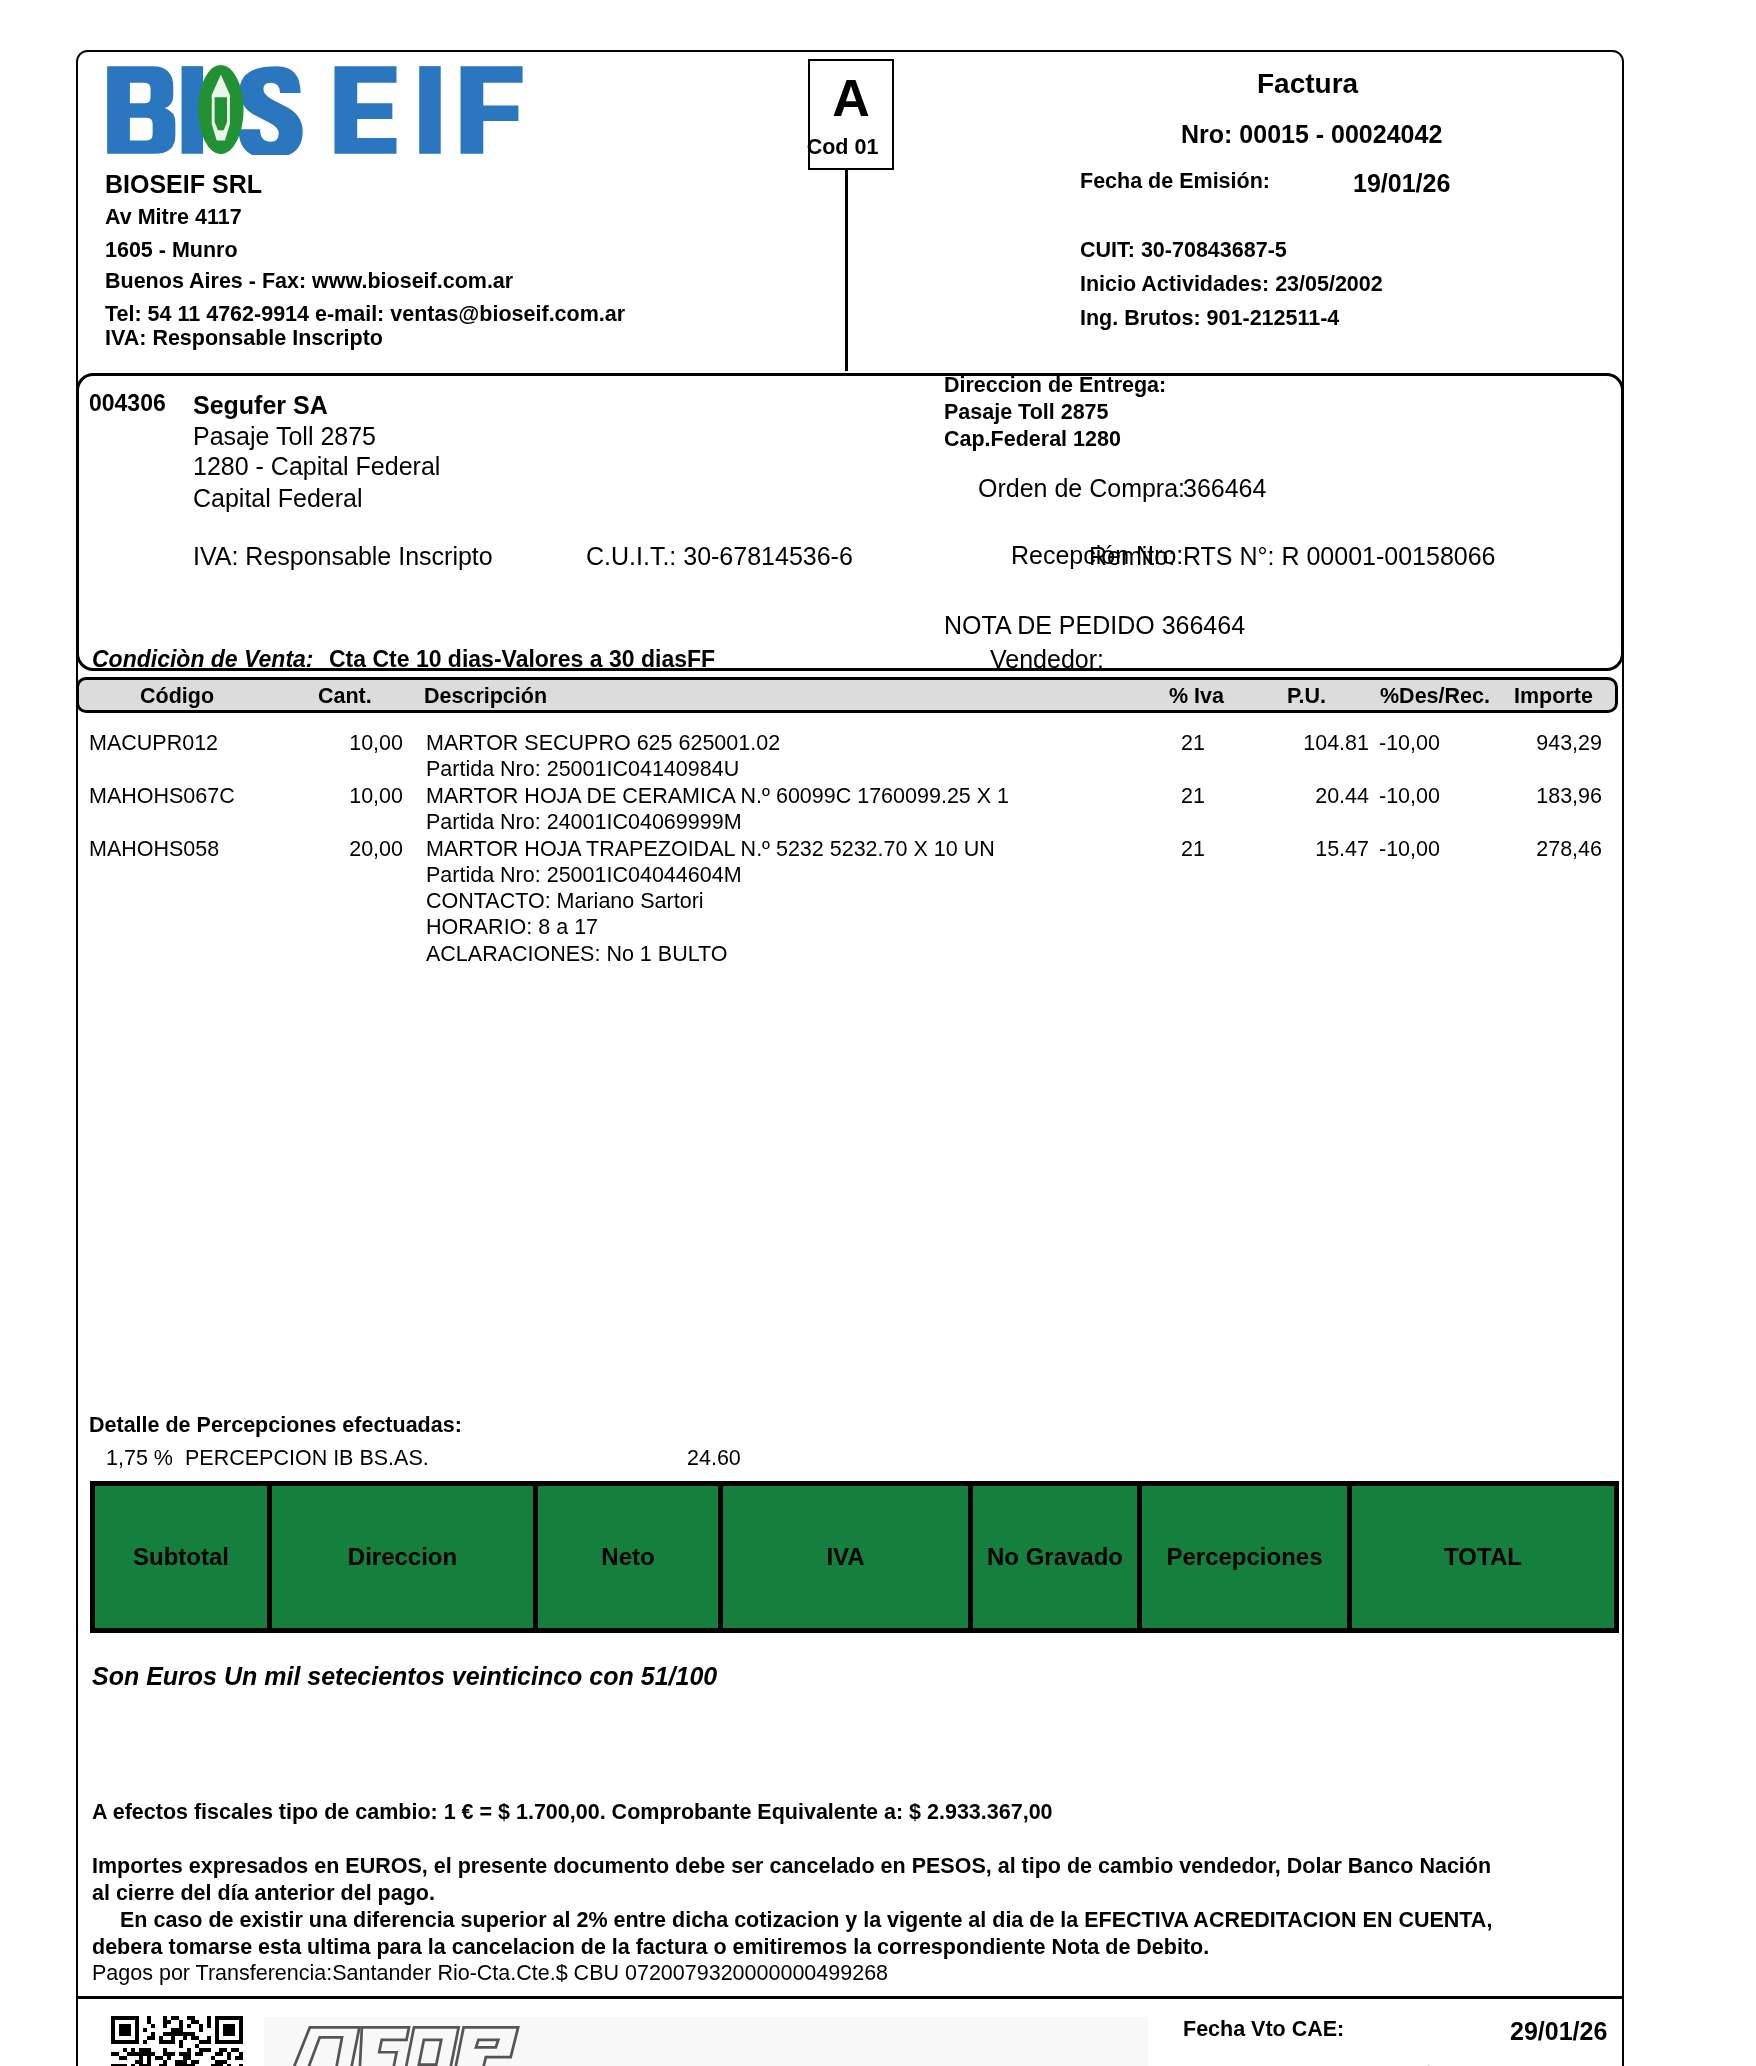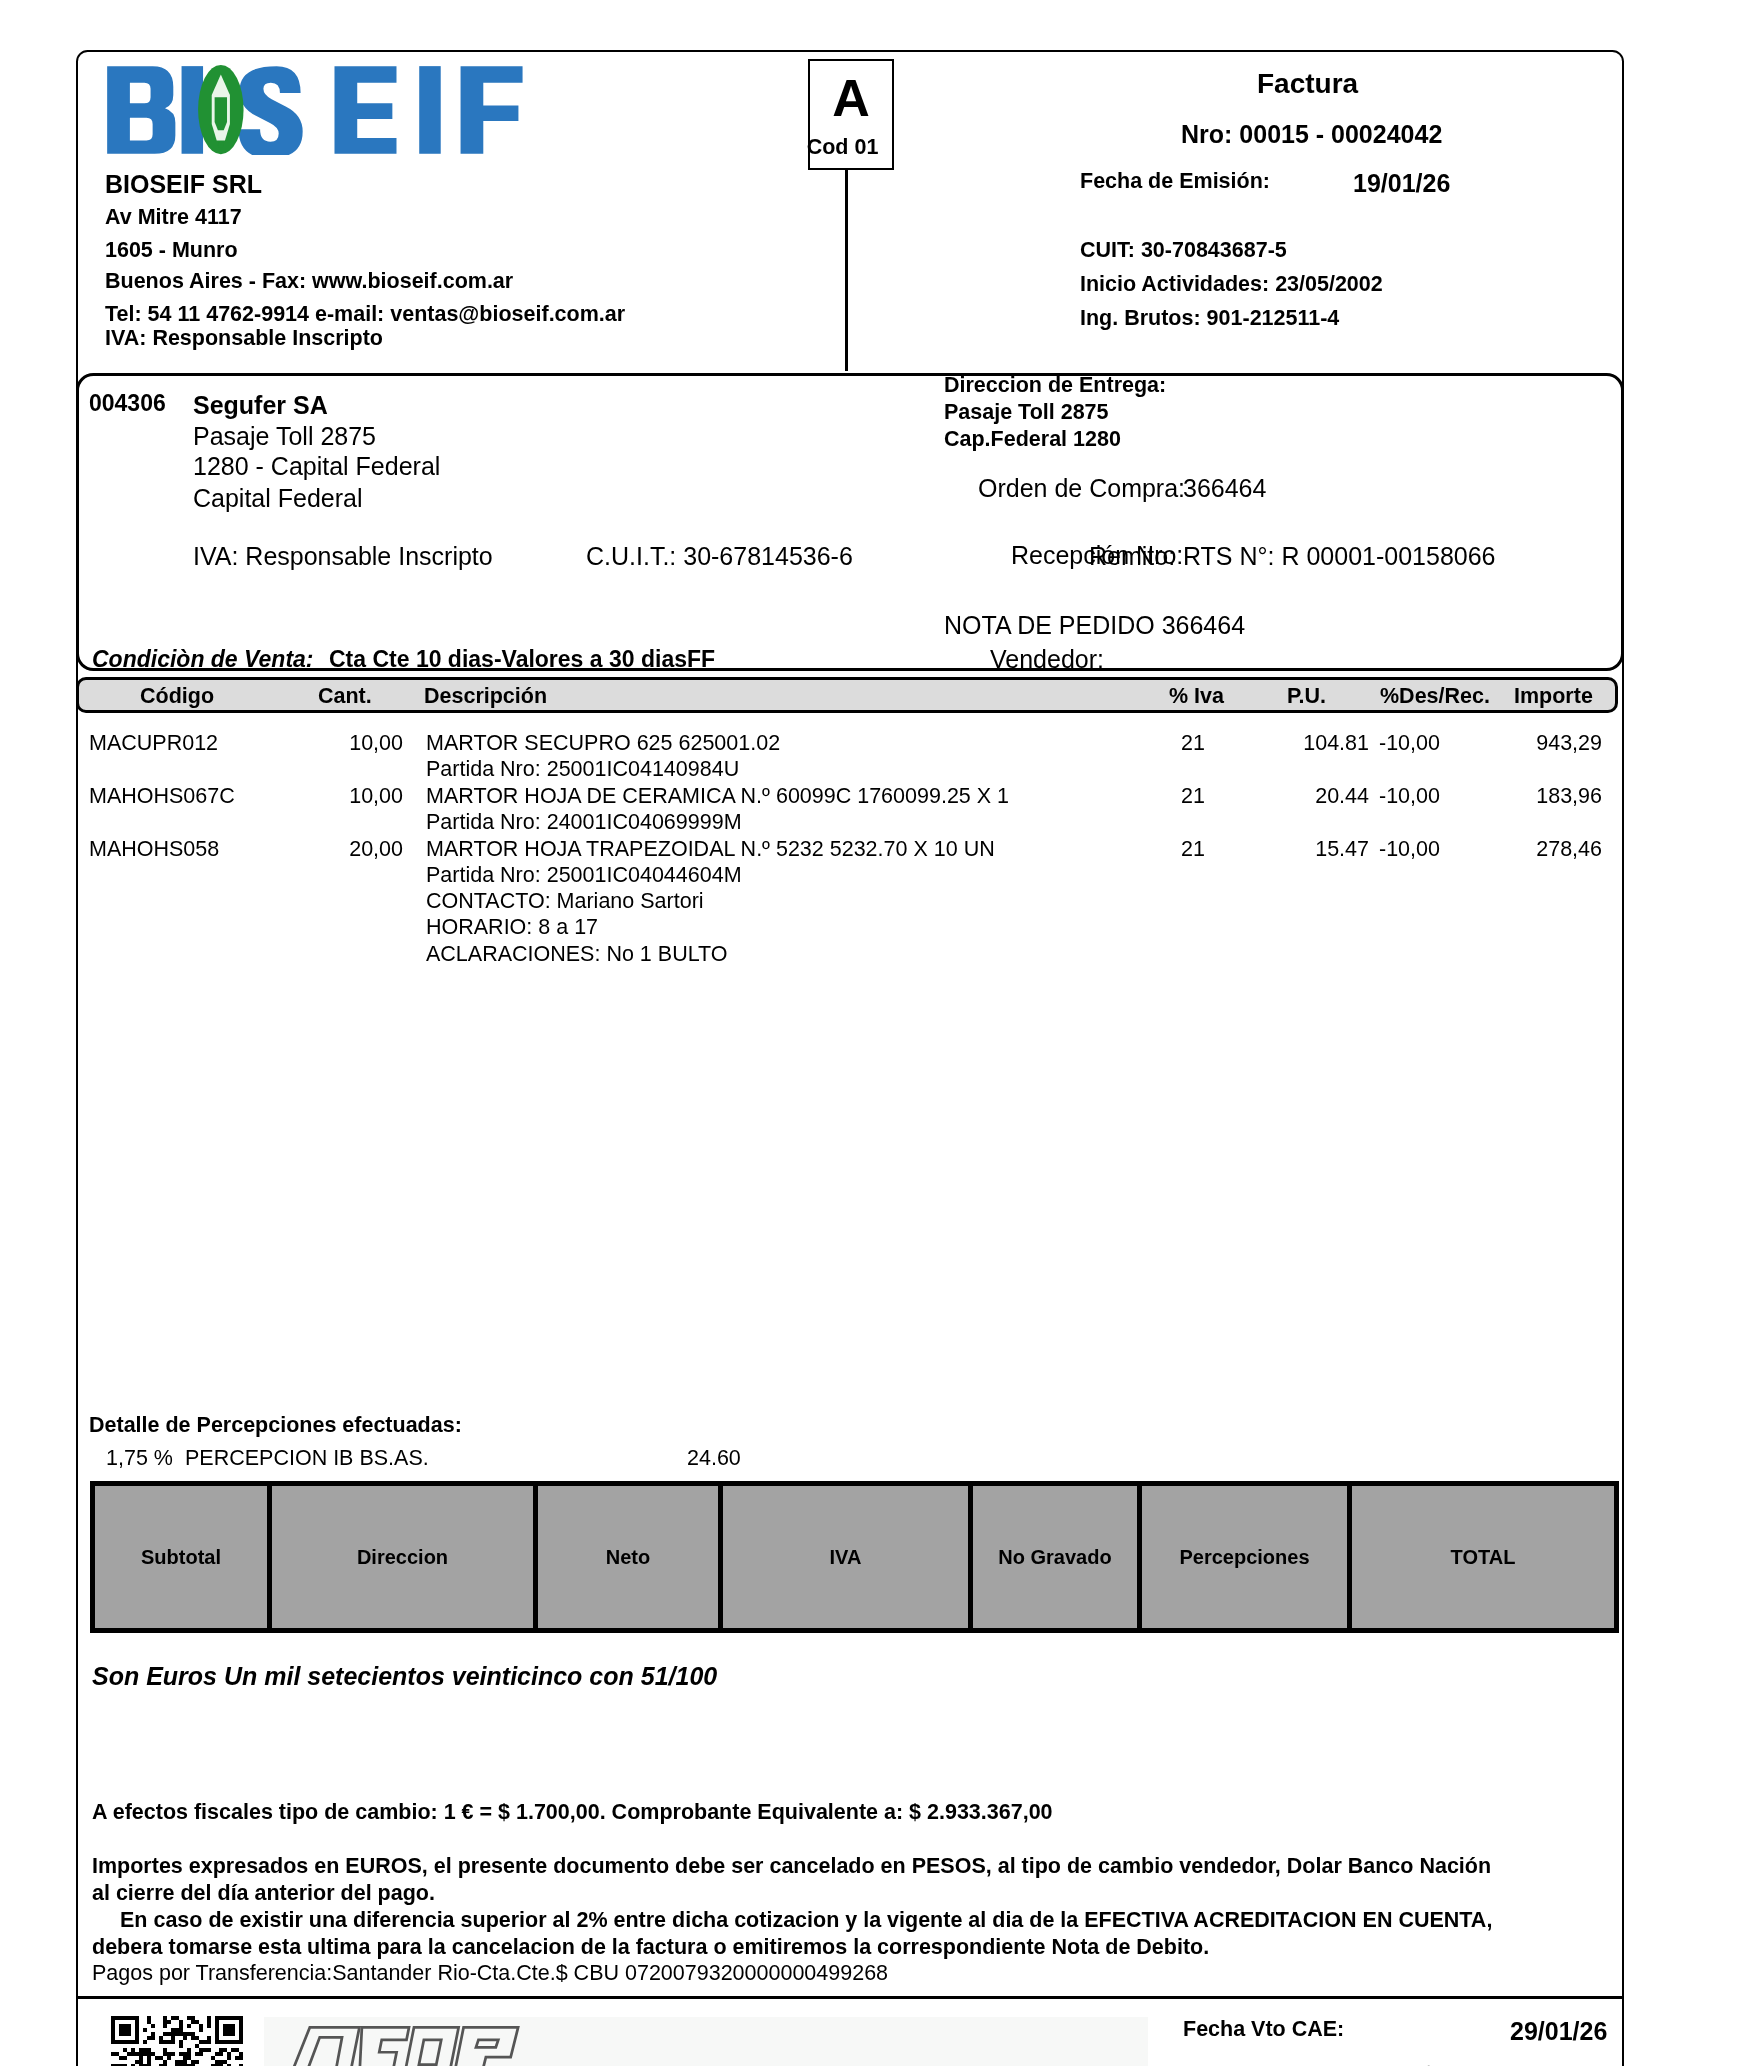--- a/index.html
+++ b/index.html
@@ -18,21 +18,21 @@
   .client-box { position:absolute; left:76px; top:373px; width:1548px; height:298px;
                 border:3.3px solid #000; border-radius:17.4px; box-sizing:border-box; }
   .vdiv { position:absolute; left:845px; top:169px; width:2.9px; height:202px; background:#000; }
   .cbox { position:absolute; left:808px; top:59px; width:86px; height:111px;
           border:2.9px solid #000; box-sizing:border-box; background:#fff; }
   .items-hdr { position:absolute; left:76px; top:677px; width:1542px; height:36px;
                background:#dcdcdc; border:3.3px solid #000; border-radius:10px; box-sizing:border-box; }
   .tot-table { position:absolute; left:90px; top:1481px; width:1522px; height:152px;
                border-collapse:collapse; table-layout:fixed; }
   .tot-table th, .tot-table td { border:5px solid #000; padding:0; vertical-align:top; }
-  .tot-table th { background:#a3a3a3; height:30px; font-size:20px; font-weight:bold; text-align:center; vertical-align:middle; }
+  .tot-table th { background:#15803d; height:30px; font-size:24px; font-weight:bold; text-align:center; vertical-align:middle; }
   .tot-table td { height:107px; font-size:20px; text-align:center; padding-top:5.8px; }
   .footer-div { position:absolute; left:76px; top:1996px; width:1548px; height:3.3px; background:#000; }
   .afip-bg { position:absolute; left:264px; top:2017px; width:884px; height:124px; background:#f7f8f7; }
   .logo { position:absolute; left:103px; top:62px; width:482px; height:93px; }
 </style>
 </head>
 <body>
 
 <div class="outer"></div>
 

